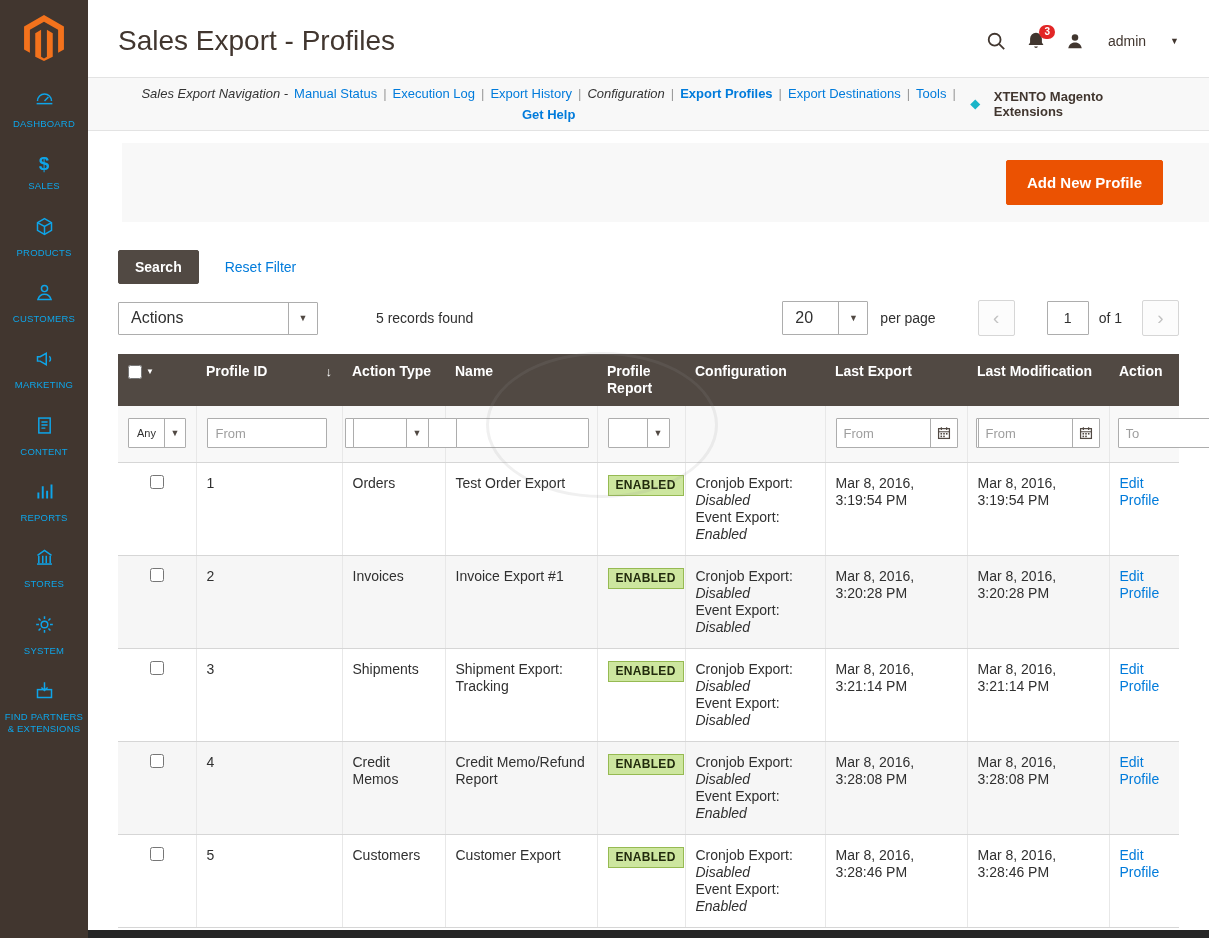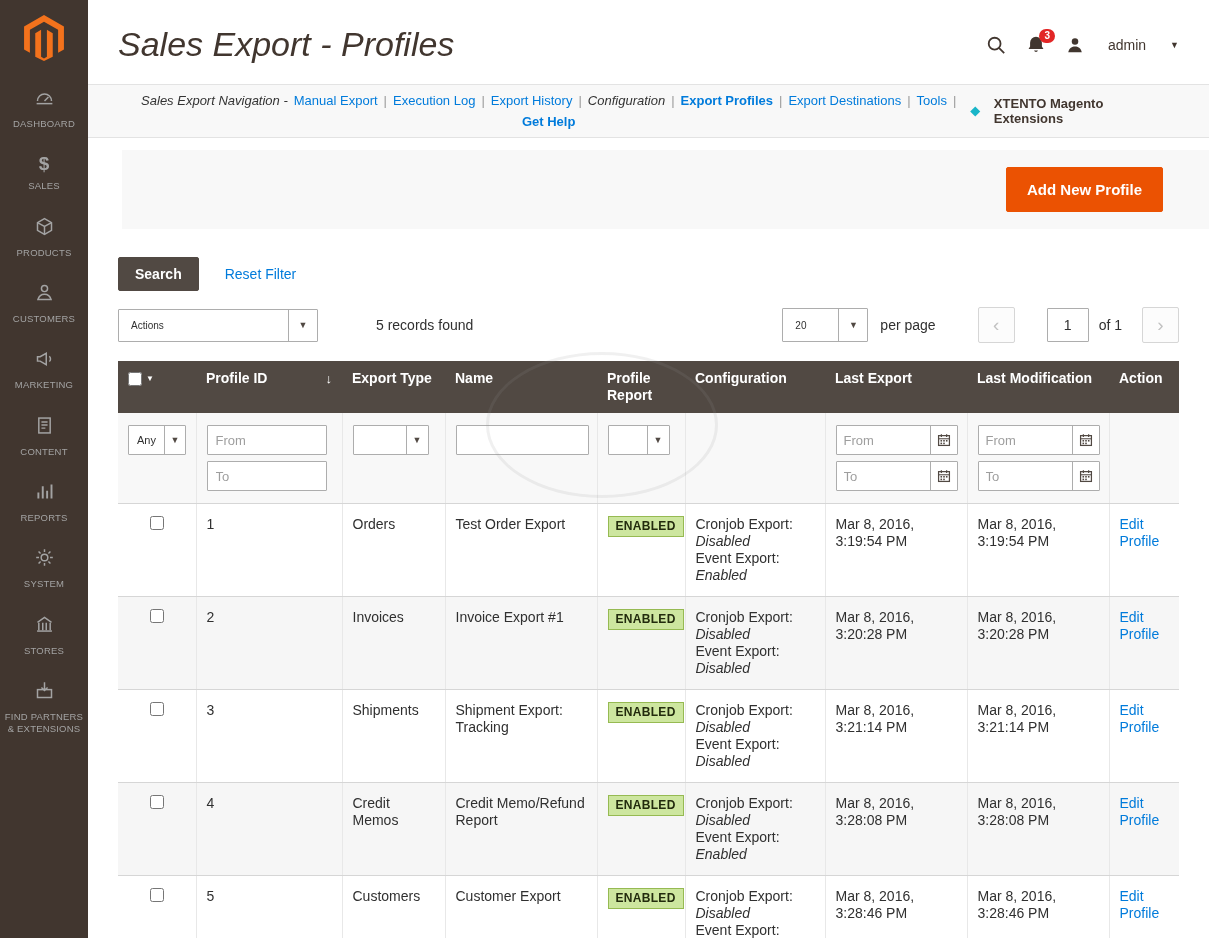--- a/index.html
+++ b/index.html
@@ -7,30 +7,30 @@
   body { font-family:"Liberation Sans","DejaVu Sans",sans-serif; color:#303030; }
   a { text-decoration:none; }
   input { font-family:inherit; }
 
   .app { width:1209px; height:938px; display:flex; background:#fff; overflow:hidden; position:relative; }
 
   
   .sidebar { width:88px; background:#41362f; flex-shrink:0; display:flex; flex-direction:column; align-items:center; }
   .logo { width:100%; height:76px; display:flex; align-items:center; justify-content:center; cursor:pointer; }
   .menu { width:100%; }
-  .menu-item { width:100%; padding:11px 4px 12px; display:flex; flex-direction:column; align-items:center; gap:6px; color:#a3a3a3; cursor:pointer; }
+  .menu-item { width:100%; padding:11px 4px 12px; display:flex; flex-direction:column; align-items:center; gap:6px; color:#0ea5e9; cursor:pointer; }
   .mi-label { font-size:9.5px; text-align:center; line-height:1.3; letter-spacing:.2px; }
   .micon { width:21px; height:21px; stroke:currentColor; fill:none; stroke-width:1.7; }
   .dollar { font-size:19px; font-weight:700; line-height:21px; height:21px; }
 
   
   .main { flex:1; display:flex; flex-direction:column; position:relative; min-width:0; }
 
   .page-header { display:flex; align-items:center; justify-content:space-between; padding:25px 30px 20px; }
-  .page-title { font-size:34px; font-weight:400; color:#41362f;font-style:italic; }
+  .page-title { font-size:28px; font-weight:400; color:#41362f; }
   .header-actions { display:flex; align-items:center; gap:20px; }
   .hicon-btn { position:relative; display:flex; align-items:center; cursor:pointer; }
   .hicon { width:20px; height:20px; }
   .hicon.sm { width:18px; height:18px; }
   .notif-badge { position:absolute; top:-6px; right:-9px; background:#e22626; color:#fff; font-size:10px; font-weight:700; border-radius:9px; padding:1px 5px; line-height:12px; }
   .user-menu { display:flex; align-items:center; gap:24px; cursor:pointer; color:#41362f; font-size:14px; }
   .caret { font-size:9px; color:#41362f; }
 
   
   .module-nav { background:#f8f8f8; border-top:1px solid #e3e3e3; border-bottom:1px solid #e3e3e3; padding:8px 40px 8px 40px; display:flex; justify-content:space-between; align-items:center; font-size:13px; }
@@ -46,21 +46,21 @@
   .btn-add { background:#eb5202; border:1px solid #eb5202; border-radius:2px; color:#fff; font-weight:700; font-size:15px; padding:13px 20px; cursor:pointer; font-family:inherit; }
 
   
   .filter-actions { display:flex; align-items:center; gap:26px; padding:28px 30px 0; }
   .btn-search { background:#514943; border:1px solid #514943; border-radius:2px; color:#fff; font-weight:600; font-size:14px; padding:8px 16px; cursor:pointer; font-family:inherit; }
   .reset-link { color:#007bdb; font-size:14px; cursor:pointer; }
 
   
   .grid-toolbar { display:flex; align-items:center; padding:16px 30px 18px; }
   .select-box { display:inline-flex; align-items:stretch; border:1px solid #adadad; border-radius:1px; background:#fff; height:33px; cursor:pointer; }
-  .select-text { display:flex; align-items:center; padding:0 12px; font-size:10px; color:#303030; flex:1; }
+  .select-text { display:flex; align-items:center; padding:0 12px; font-size:16px; color:#303030; flex:1; }
   .select-arrow { width:29px; border-left:1px solid #adadad; display:flex; align-items:center; justify-content:center; font-size:9px; color:#514943; background:#fff; }
   .actions-select { width:200px; }
   .records { margin-left:58px; font-size:14px; }
   .toolbar-right { margin-left:auto; display:flex; align-items:center; }
   .perpage-select { width:86px; height:34px; }
   .perpage-label { margin-left:12px; font-size:14px; color:#303030; }
   .pager { display:flex; align-items:center; margin-left:42px; }
   .pager-btn { width:37px; height:36px; border:1px solid #d6d6d6; border-radius:2px; background:#fcfcfc; display:flex; align-items:center; justify-content:center; font-size:19px; color:#c2c2c2; cursor:default; }
   .pager-btn.next { margin-left:20px; }
   .page-input { width:42px; height:34px; border:1px solid #adadad; border-radius:1px; text-align:center; font-size:14px; margin-left:32px; color:#303030; }
@@ -69,21 +69,21 @@
   
   .grid-wrap { padding:0 30px; }
   table.grid { width:100%; border-collapse:collapse; table-layout:fixed; font-size:14px; }
   thead th { background:#514943; color:#fff; font-weight:600; text-align:left; padding:9px 10px; vertical-align:top; line-height:17px; font-size:14px; }
   .th-flex { display:flex; justify-content:space-between; align-items:flex-start; }
   .sort-arrow { font-size:13px; font-weight:400; margin-left:4px; cursor:pointer; }
   .th-cb-wrap { display:flex; align-items:center; gap:4px; }
   .th-caret { font-size:8px; color:#fff; cursor:pointer; }
   thead td.f-cell { background:#f8f8f8; padding:12px 10px; border-bottom:1px solid #d6d6d6; border-right:1px solid #e8e8e8; vertical-align:top; }
   thead td.f-cell:last-child { border-right:0; }
-  .stack { display:flex; flex-direction:column; gap:6px; }
+  .stack { display:flex; flex-direction:row; gap:18px; }
   .f-input { height:30px; border:1px solid #adadad; border-radius:1px; padding:0 8px; font-size:13px; color:#303030; width:120px; background:#fff; }
   .f-input.wide { width:133px; }
   .f-input::placeholder { color:#9e9e9e; }
   .select-box.f-mini { height:30px; width:58px; }
   .select-box.f-mini .select-text { padding:0 8px; font-size:11px; }
   .select-box.f-mini .select-arrow { width:22px; }
   .select-box.f-type { height:30px; width:76px; }
   .select-box.f-type .select-arrow { width:22px; }
   .select-box.f-status { height:30px; width:62px; }
   .select-box.f-status .select-arrow { width:22px; }
@@ -160,32 +160,32 @@
         <span class="mi-label">CONTENT</span>
       </div>
       <div class="menu-item">
         <span><svg class="micon" viewBox="0 0 24 24" style="stroke-width:2.2">
               <path d="M5 20v-7M10 20V6M15 20v-9M20 20V4"></path>
             </svg></span>
         <span class="mi-label">REPORTS</span>
       </div>
       <div class="menu-item">
         <span><svg class="micon" viewBox="0 0 24 24">
-              <circle cx="12" cy="12" r="3.8"></circle>
-              <path d="M12 2.5v3.2M12 18.3v3.2M2.5 12h3.2M18.3 12h3.2M5.2 5.2l2.3 2.3M16.5 16.5l2.3 2.3M18.8 5.2l-2.3 2.3M7.5 16.5l-2.3 2.3"></path>
-            </svg></span>
-        <span class="mi-label">SYSTEM</span>
-      </div>
-      <div class="menu-item">
-        <span><svg class="micon" viewBox="0 0 24 24">
               <path d="M4 9.5L12 4l8 5.5"></path>
               <path d="M5.5 10v8.5M10 10v8.5M14 10v8.5M18.5 10v8.5"></path>
               <path d="M3.5 19.5h17"></path>
             </svg></span>
         <span class="mi-label">STORES</span>
+      </div>
+      <div class="menu-item">
+        <span><svg class="micon" viewBox="0 0 24 24">
+              <circle cx="12" cy="12" r="3.8"></circle>
+              <path d="M12 2.5v3.2M12 18.3v3.2M2.5 12h3.2M18.3 12h3.2M5.2 5.2l2.3 2.3M16.5 16.5l2.3 2.3M18.8 5.2l-2.3 2.3M7.5 16.5l-2.3 2.3"></path>
+            </svg></span>
+        <span class="mi-label">SYSTEM</span>
       </div>
       <div class="menu-item">
         <span><svg class="micon" viewBox="0 0 24 24">
               <rect x="4" y="11" width="16" height="9"></rect>
               <path d="M12 2.5V12M8.5 8.5L12 12l3.5-3.5"></path>
             </svg></span>
         <span class="mi-label">FIND PARTNERS &amp; EXTENSIONS</span>
       </div>
     </nav>
   </aside>
@@ -215,21 +215,21 @@
             </svg>
           <span>admin</span>
           <span class="caret">▼</span>
         </span>
       </div>
     </header>
 
     <div class="module-nav">
       <div class="mn-left">
         <span class="mn-italic">Sales Export Navigation -</span>
-        <a class="mn-link">Manual Export</a>
+        <a class="mn-link">Manual Status</a>
         <span class="mn-sep">|</span>
         <a class="mn-link">Execution Log</a>
         <span class="mn-sep">|</span>
         <a class="mn-link">Export History</a>
         <span class="mn-sep">|</span>
         <span class="mn-italic">Configuration</span>
         <span class="mn-sep">|</span>
         <a class="mn-link mn-bold">Export Profiles</a>
         <span class="mn-sep">|</span>
         <a class="mn-link">Export Destinations</a>
@@ -296,21 +296,21 @@
                 <input type="checkbox" style="">
                 <span class="th-caret">▼</span>
               </span>
             </th>
             <th>
               <span class="th-flex">
                 <span>Profile ID</span>
                 <span class="sort-arrow">↓</span>
               </span>
             </th>
-            <th>Export Type</th>
+            <th>Action Type</th>
             <th>Name</th>
             <th>Profile Report</th>
             <th>Configuration</th>
             <th>Last Export</th>
             <th>Last Modification</th>
             <th>Action</th>
           </tr>
           <tr>
             <td class="f-cell">
               <span class="select-box f-mini">

